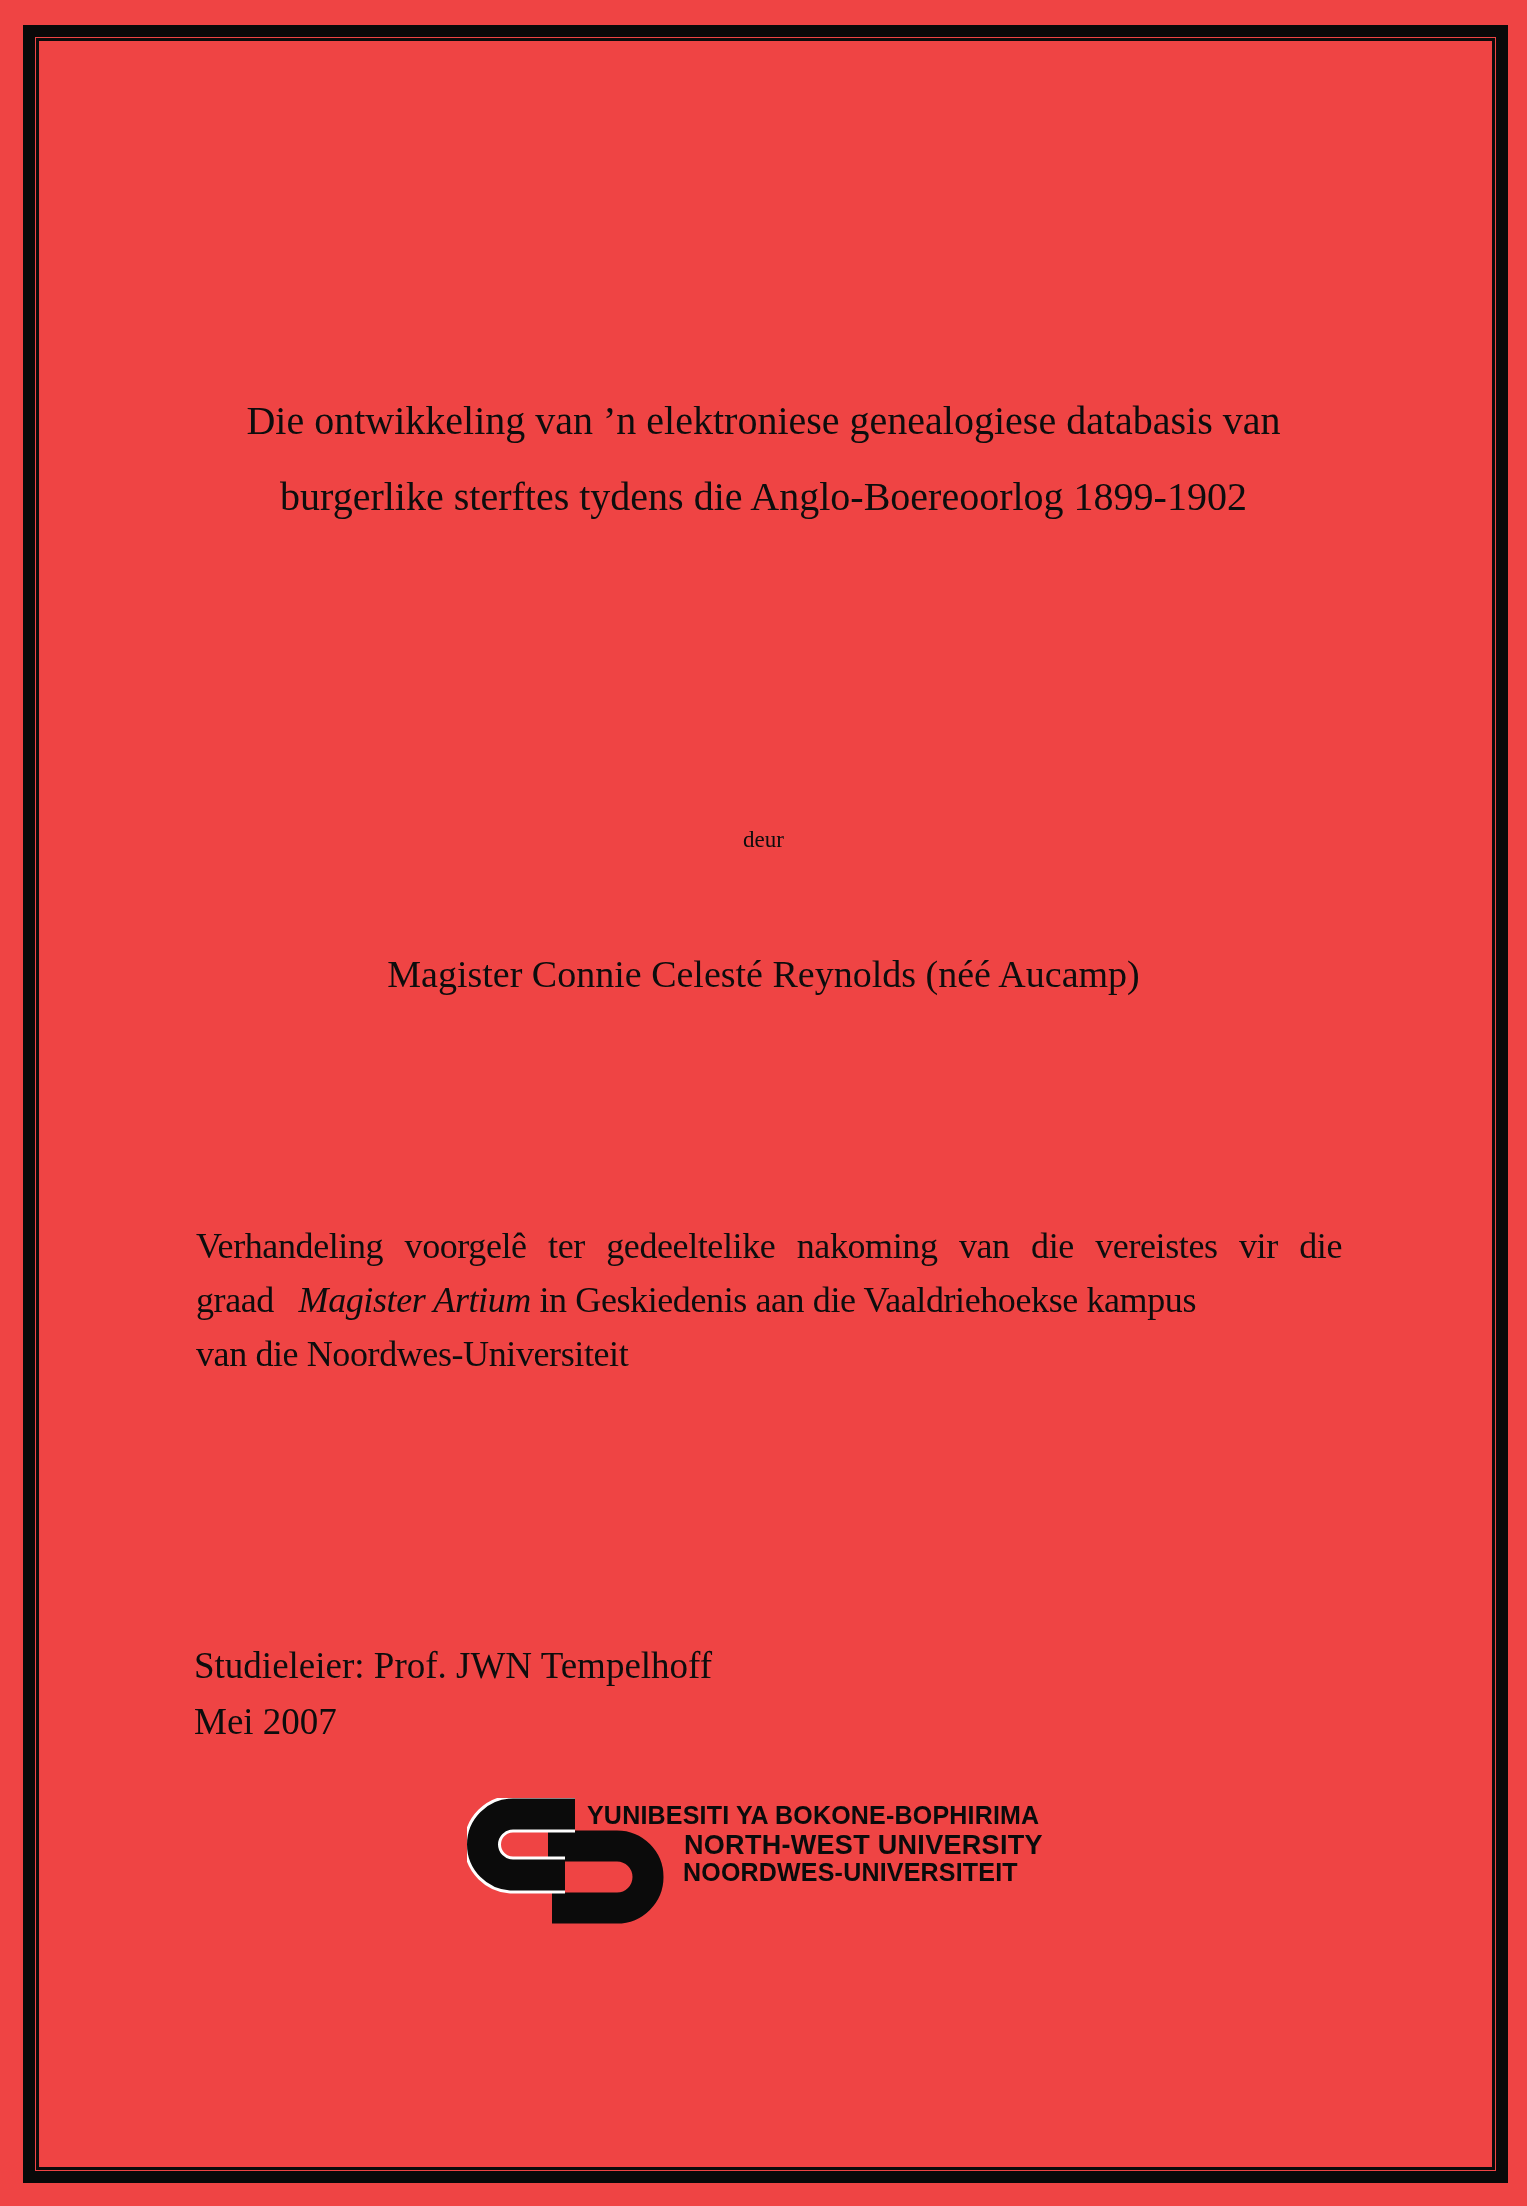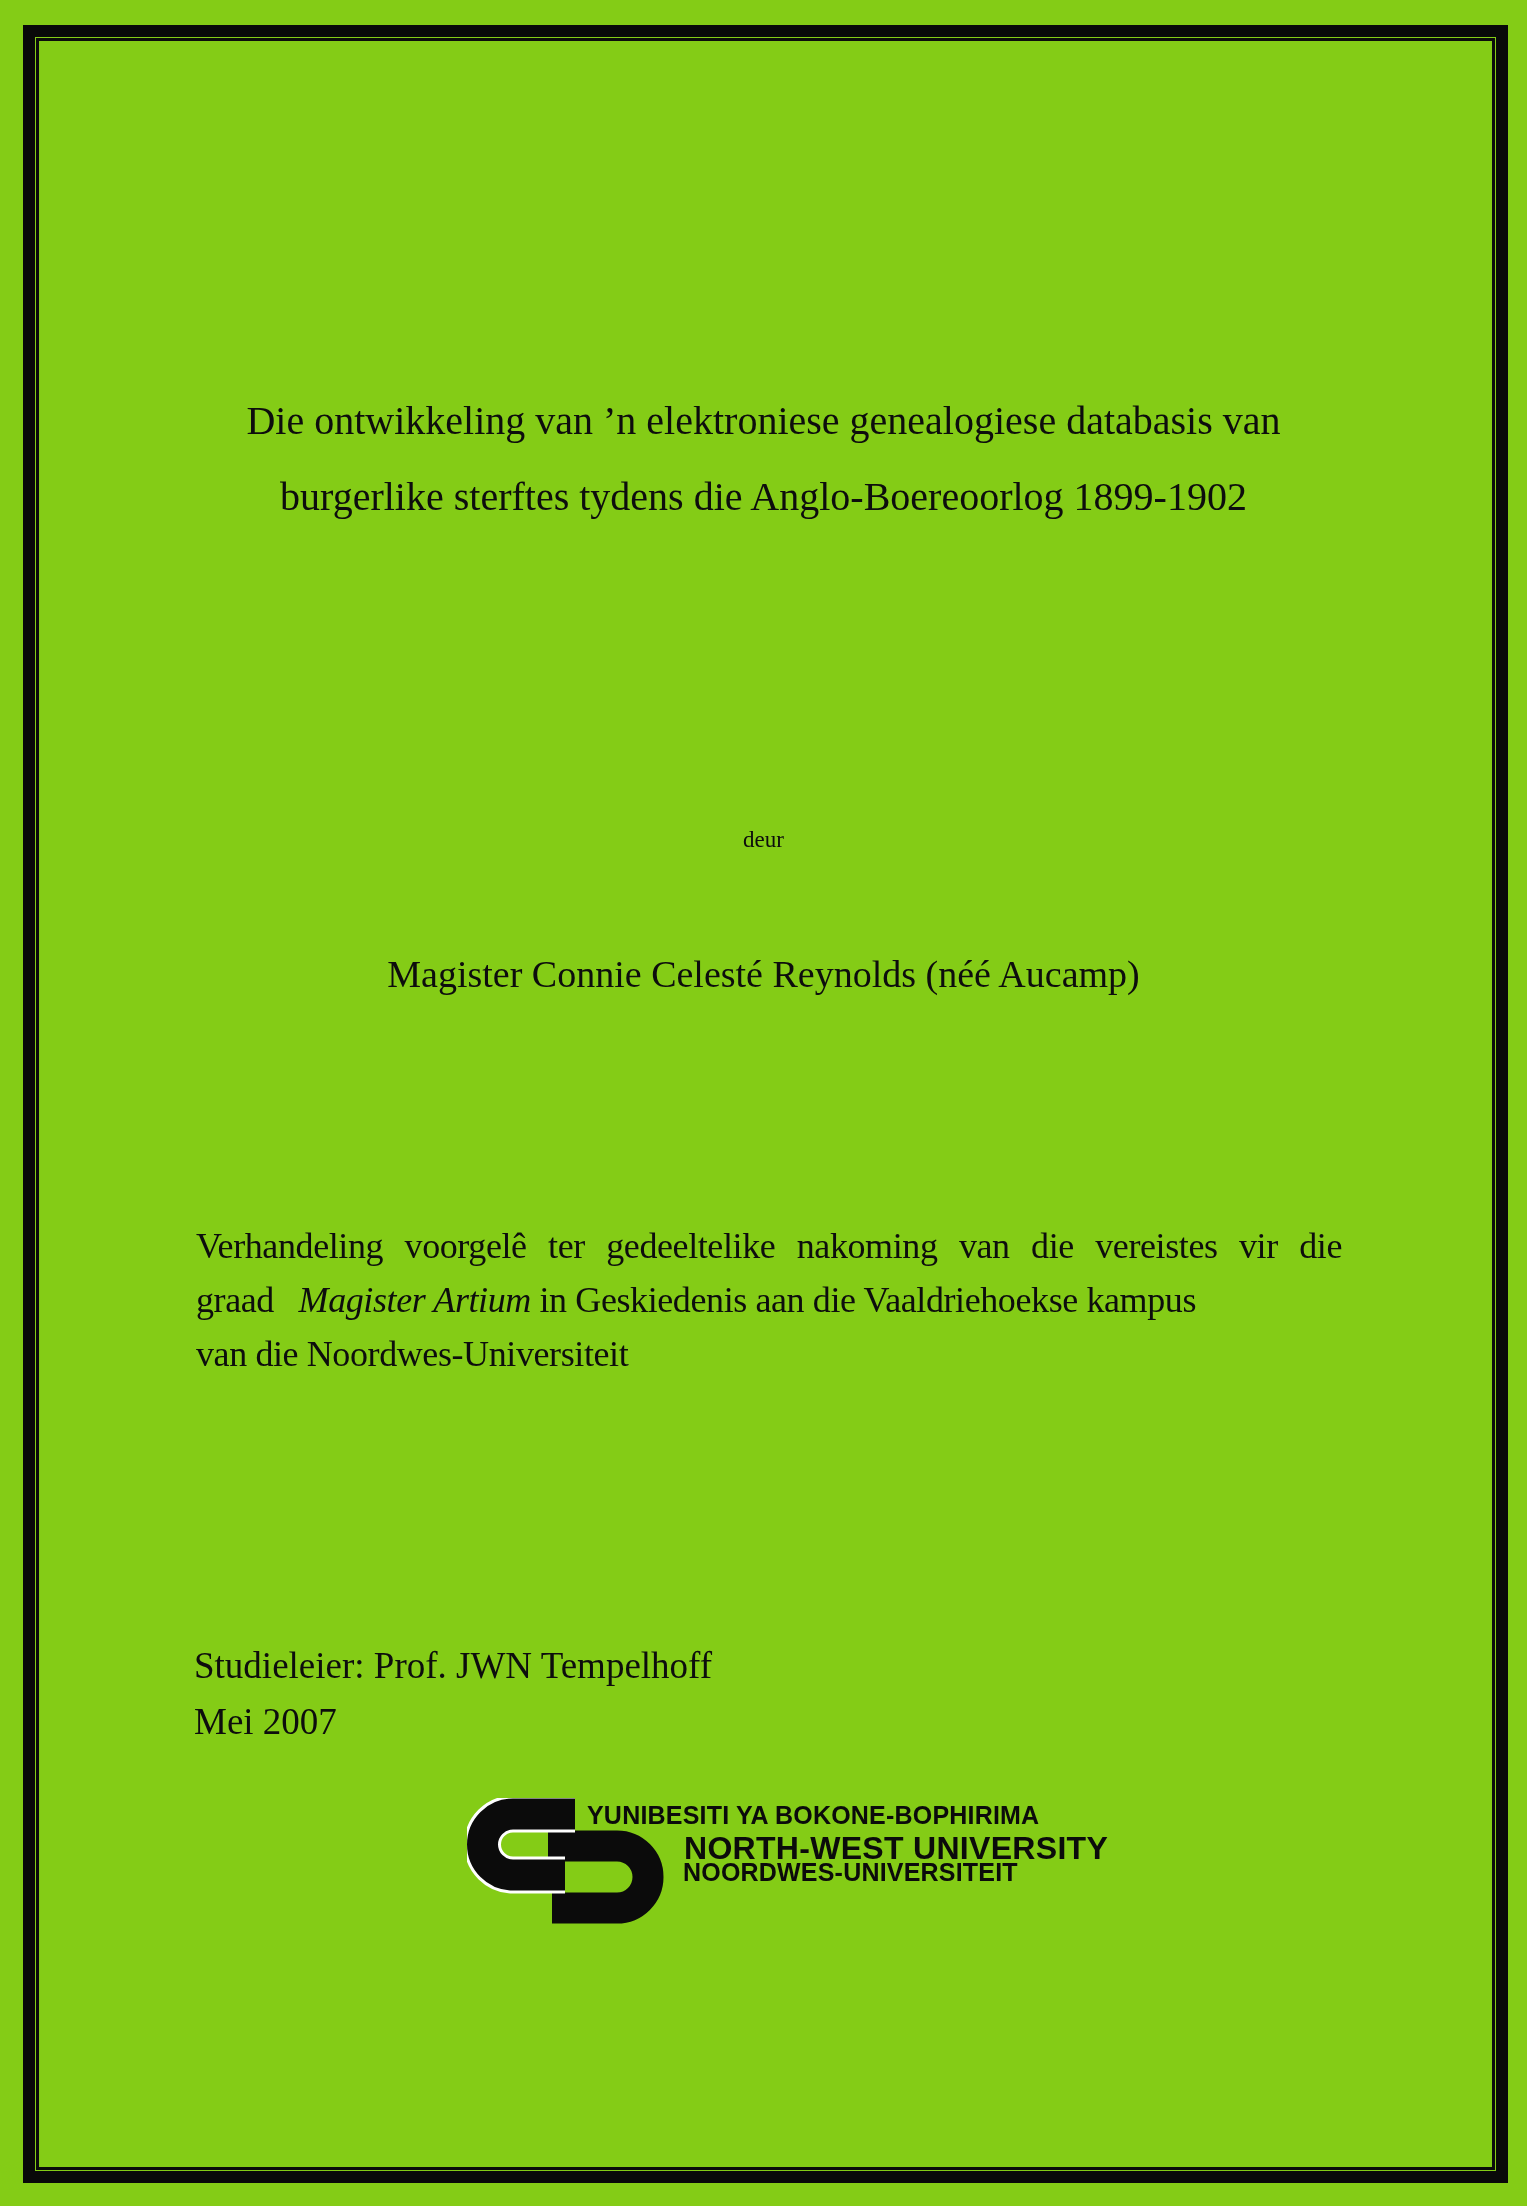--- a/index.html
+++ b/index.html
@@ -1,19 +1,19 @@
 <!DOCTYPE html>
 <html><head>
 <meta charset="utf-8">
 <style>
   html,body{margin:0;padding:0;background:#e8e8e8;}
   .page{
     position:relative;
     width:1527px;height:2206px;
-    background:#84cc16;
+    background:#ef4444;
     overflow:hidden;
     font-family:"Liberation Serif", serif;
     color:#0d0d0d;
   }
   
   .frame-outer{
     position:absolute;left:23px;top:25px;right:19px;bottom:23px;
     border:12px solid #090909;
   }
   .frame-inner{
@@ -37,21 +37,21 @@
     font-size:37px;line-height:56px;
   }
   .logo{position:absolute;left:467px;top:1798px;width:620px;height:135px;}
   .logo-mark{position:absolute;left:0;top:0;}
   .logo-text{
     position:absolute;
     font-family:Liberation Sans, sans-serif;
     font-weight:700;color:#0b0b0b;white-space:nowrap;
   }
   .logo-l1{left:120px;top:3px;font-size:25px;letter-spacing:0.2px;}
-  .logo-l2{left:217px;top:32px;font-size:32px;letter-spacing:0.3px;}
+  .logo-l2{left:217px;top:32px;font-size:27px;letter-spacing:0.3px;}
   .logo-l3{left:216px;top:60px;font-size:25px;letter-spacing:0.2px;}
 </style>
 </head>
 <body>
 
 <div class="page">
 
   <div class="frame-outer">
     <div class="frame-inner"></div>
   </div>

